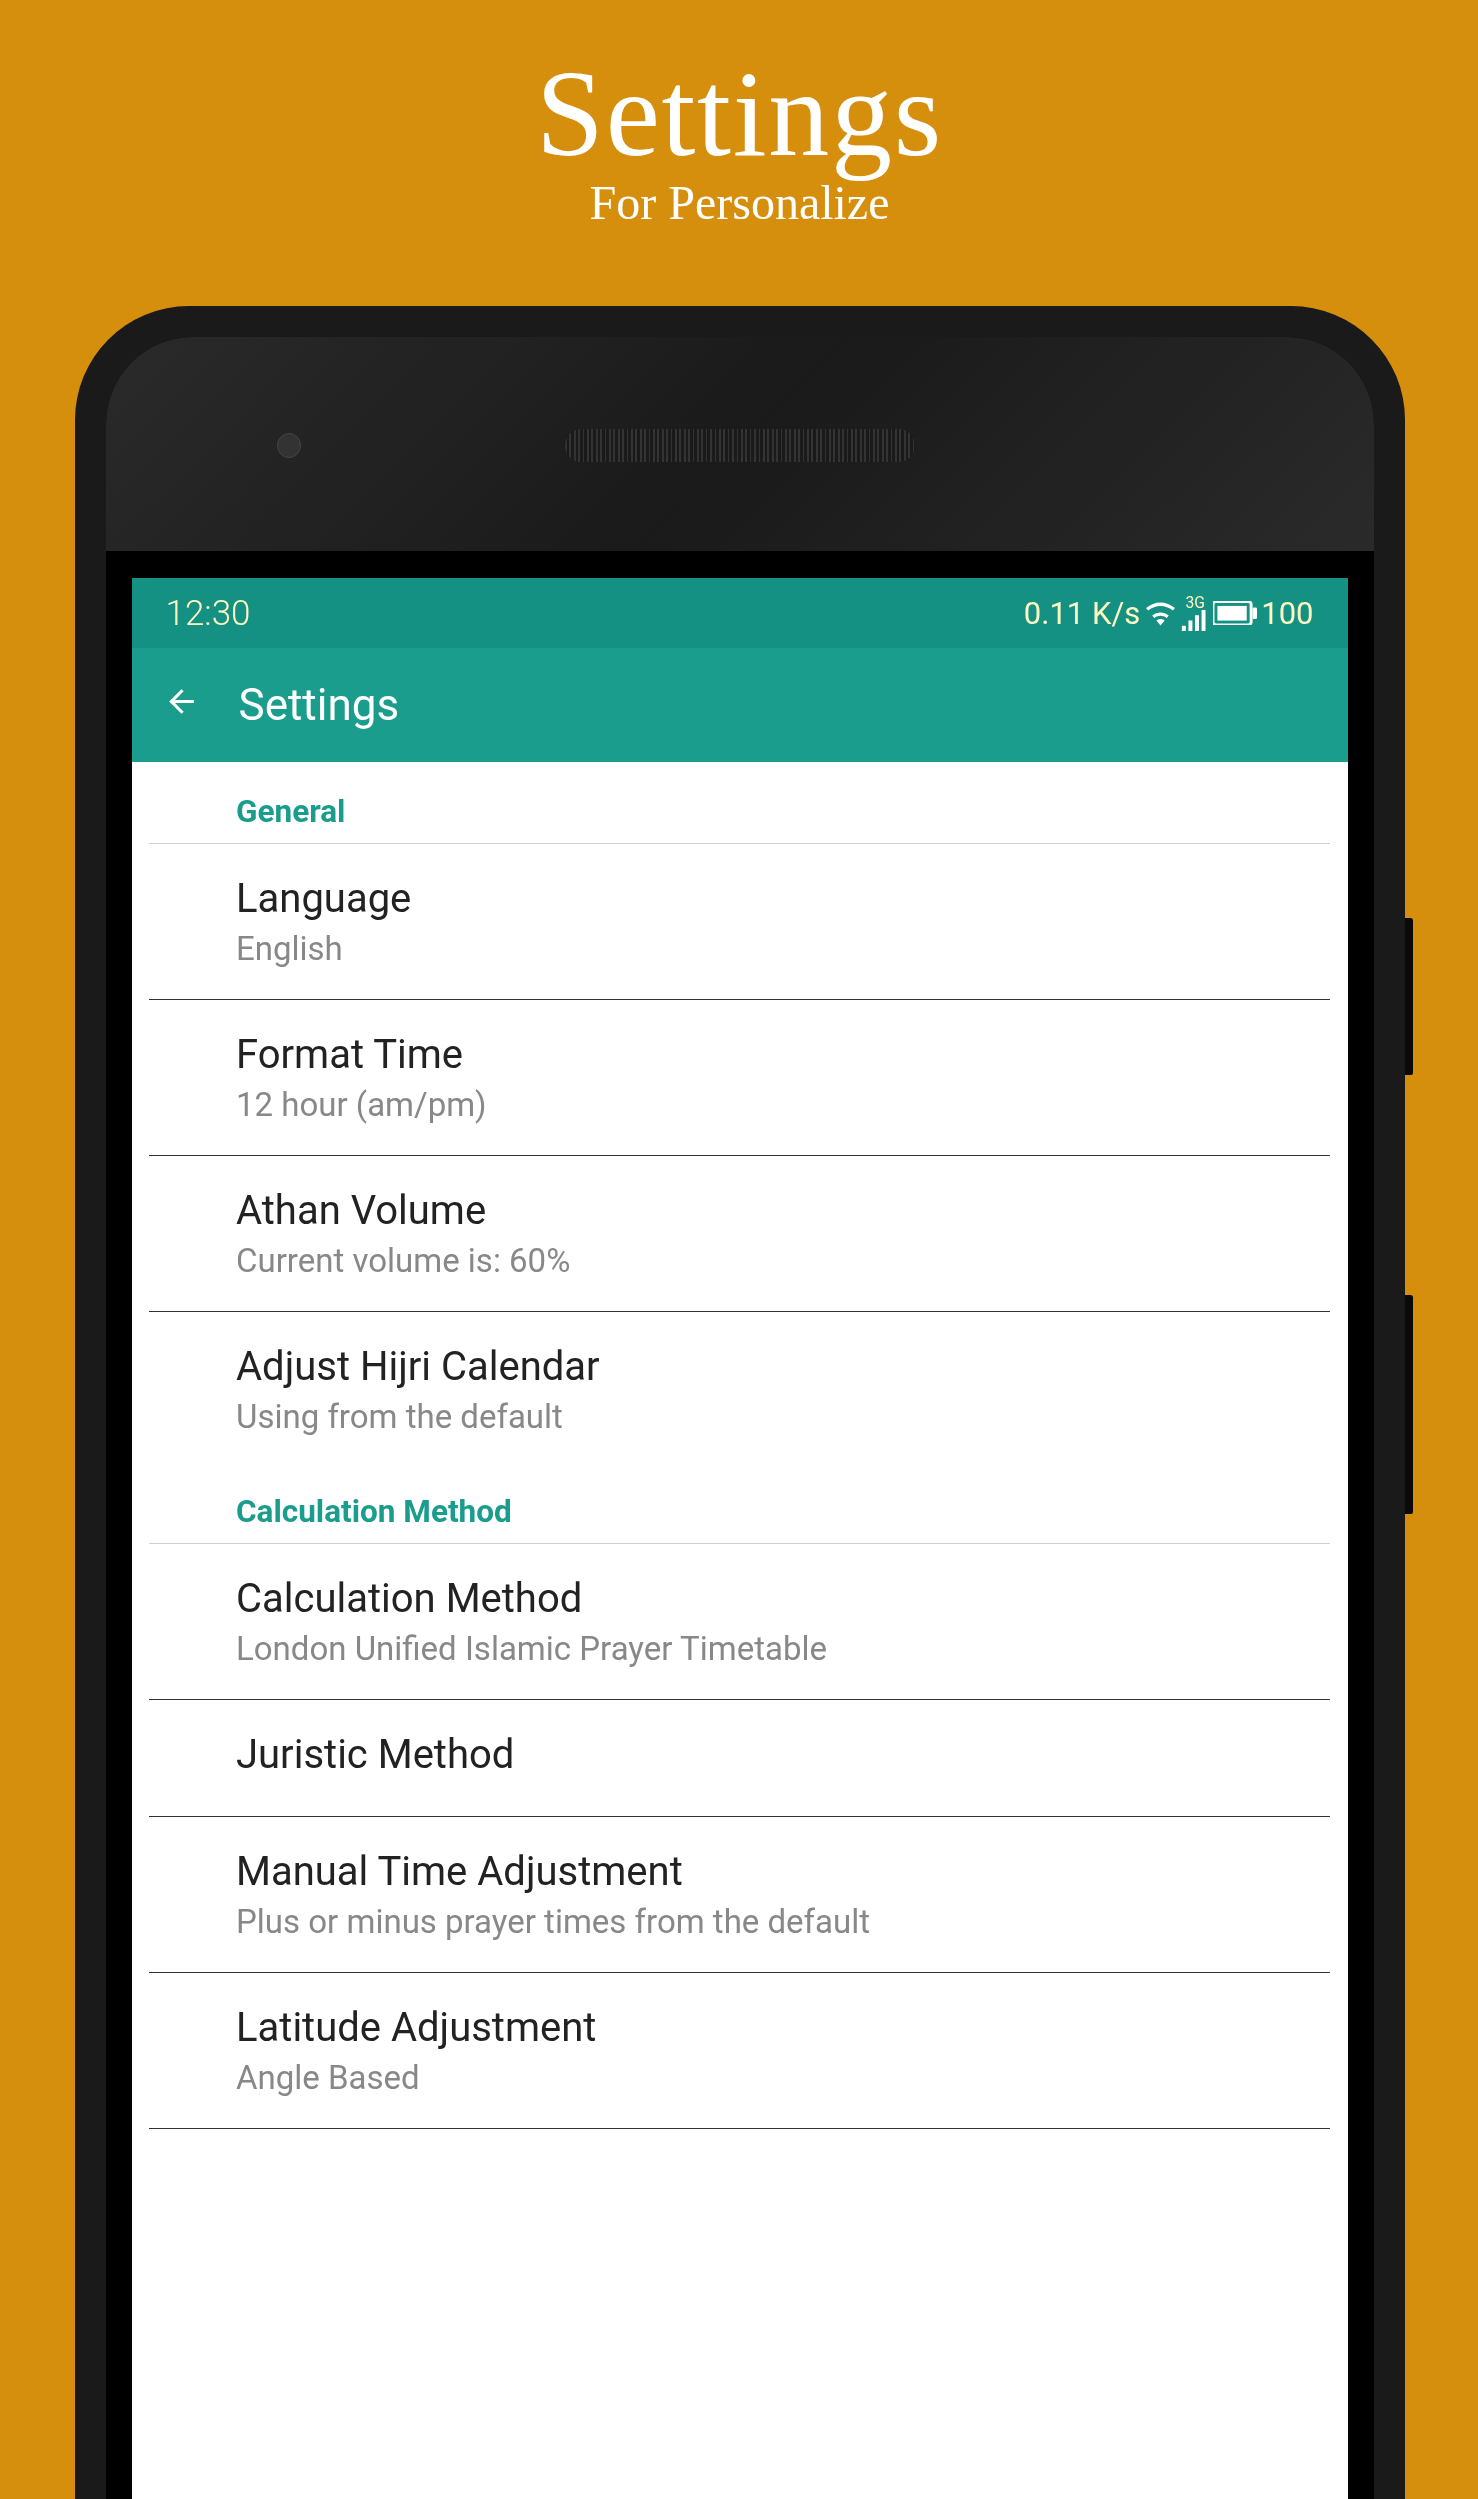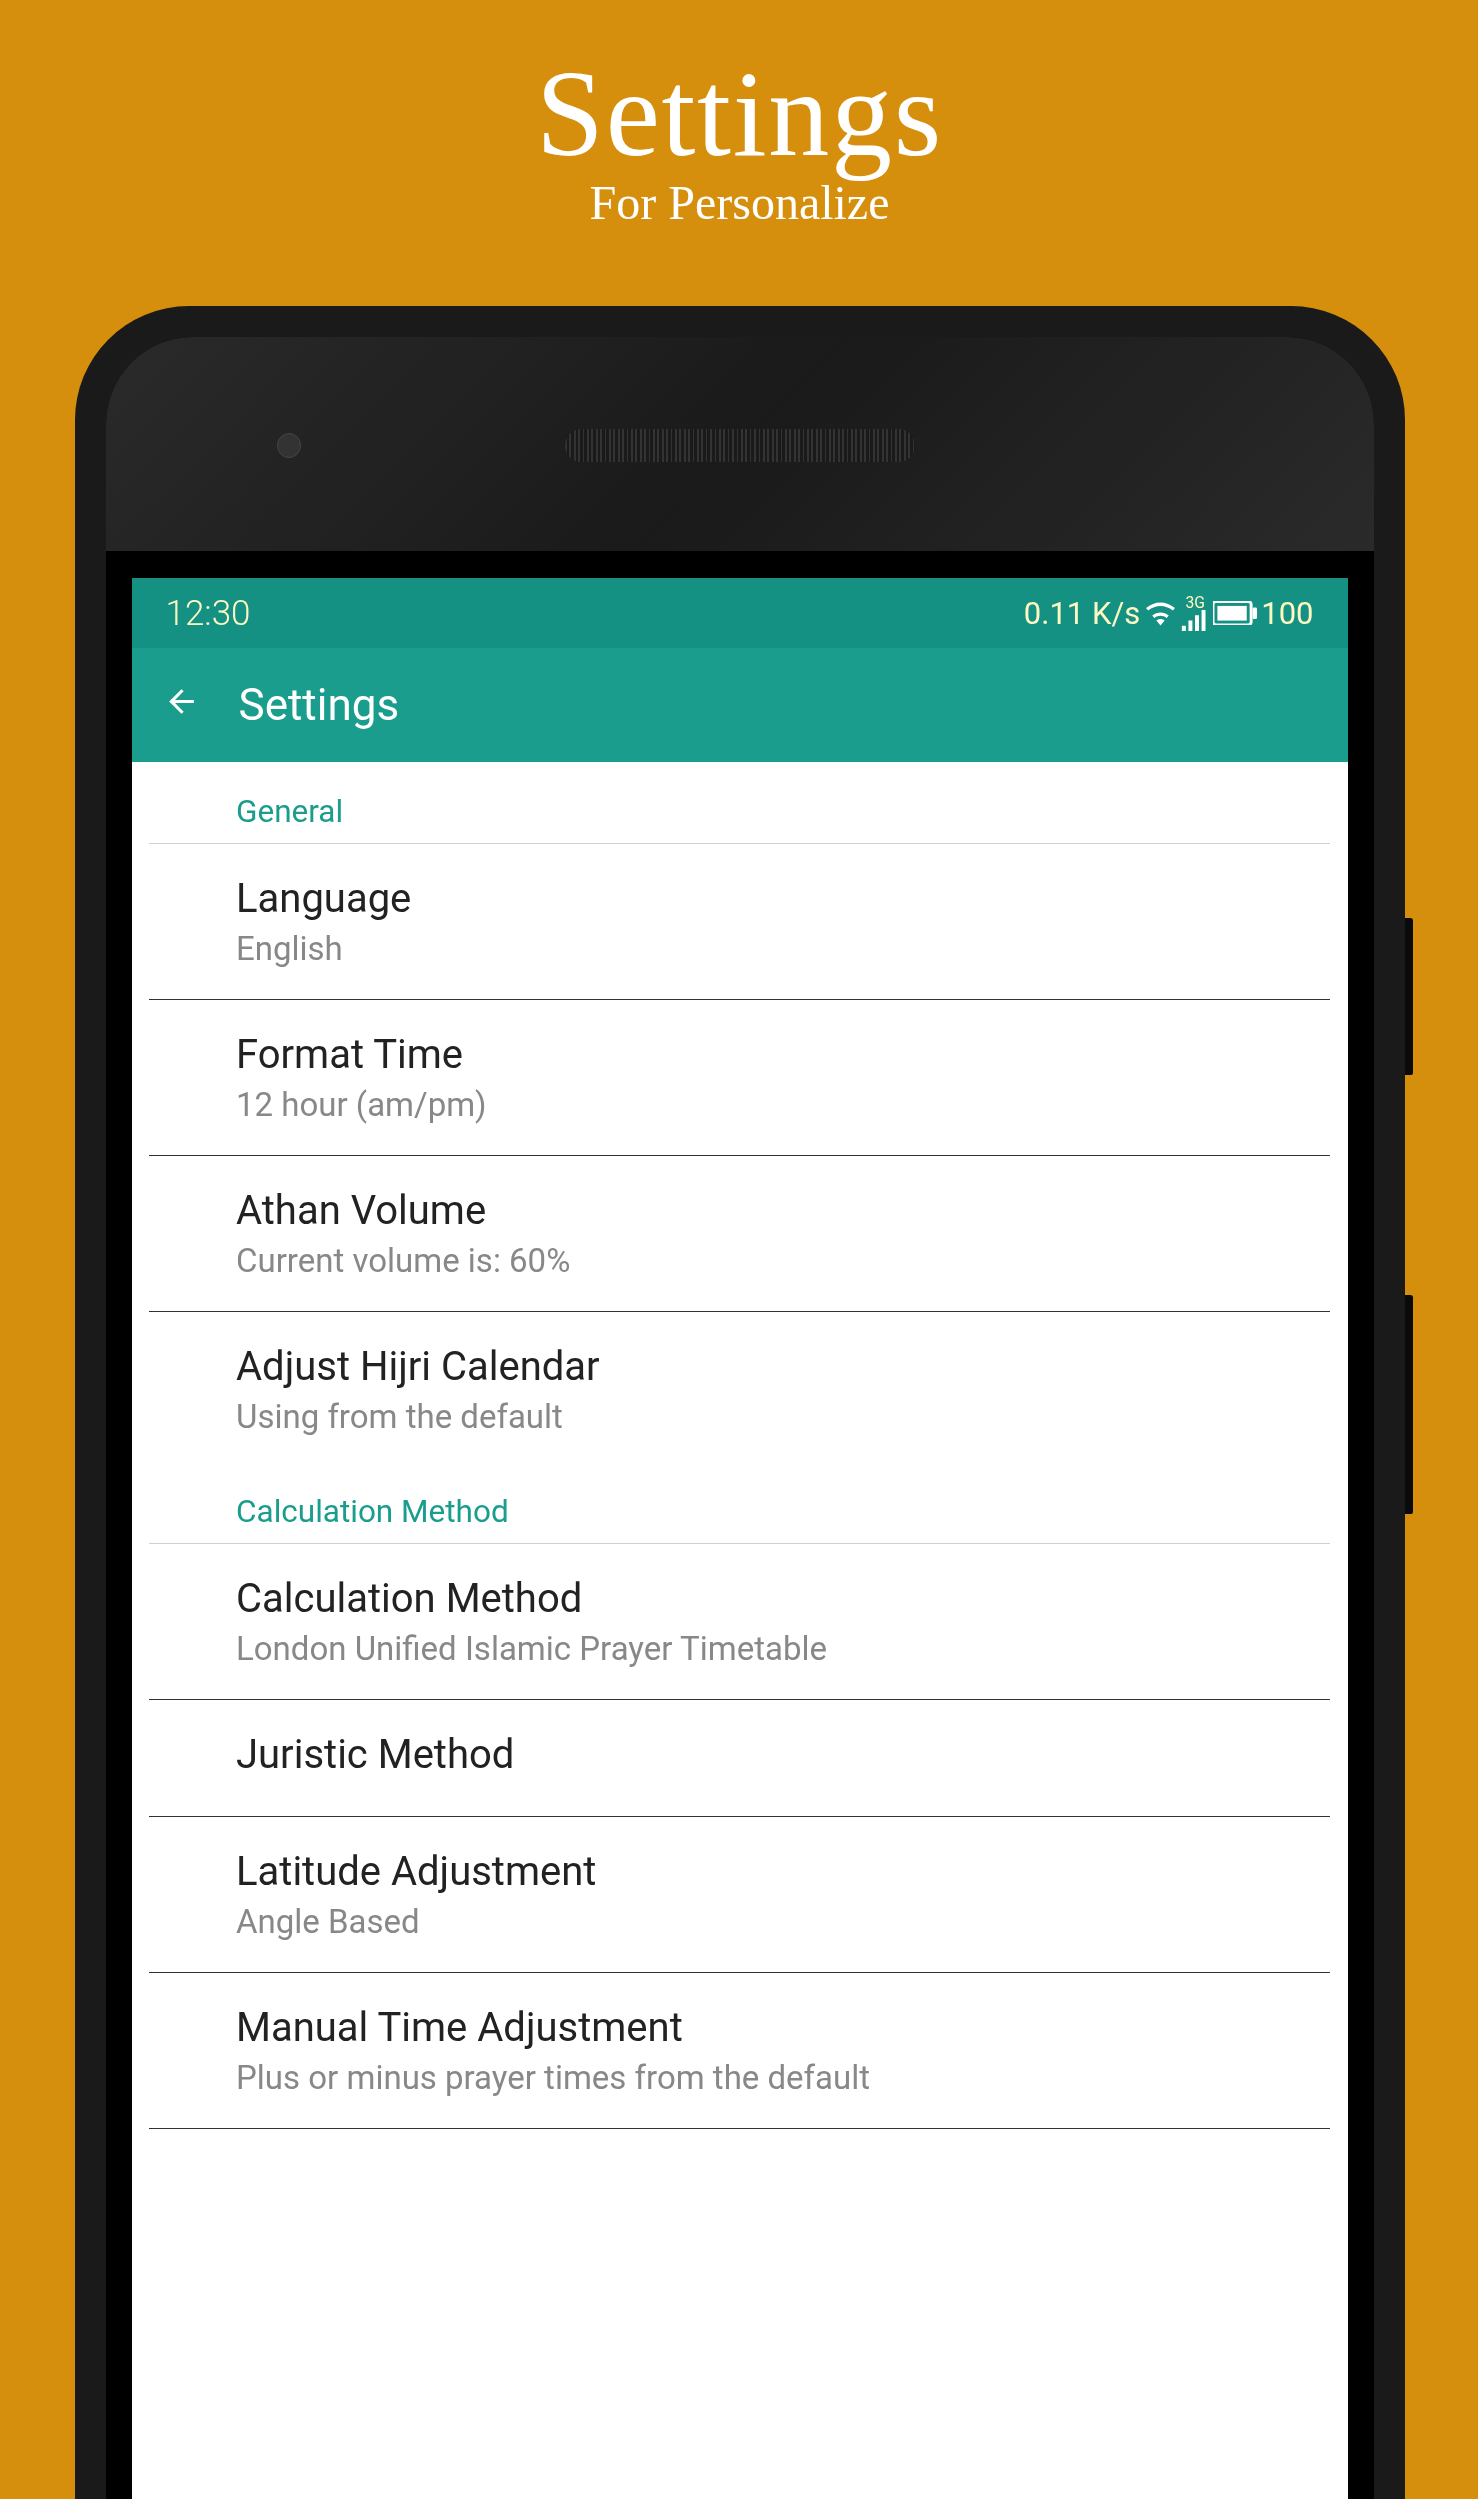--- a/index.html
+++ b/index.html
@@ -146,21 +146,21 @@
     
     .settings-content {
       background: white;
       padding: 0;
     }
     
     .section-header {
       padding: 26px 87px 13px 87px;
       color: #1A9D8C;
       font-size: 31.5px;
-      font-weight: 400;
+      font-weight: 700;
       border-bottom: 0.9px solid #d0d0d0;
       margin: 0 17.5px;
     }
     
     .section-header.first {
       padding-top: 31px;
     }
     
     .setting-item {
       padding: 31px 87px 31px 87px;
@@ -292,27 +292,27 @@
         <div class="setting-item">
           <div class="setting-title">Calculation Method</div>
           <div class="setting-value">London Unified Islamic Prayer Timetable</div>
         </div>
 
         <div class="setting-item">
           <div class="setting-title">Juristic Method</div>
         </div>
 
         <div class="setting-item">
+          <div class="setting-title">Manual Time Adjustment</div>
+          <div class="setting-value">Plus or minus prayer times from the default</div>
+        </div>
+
+        <div class="setting-item">
           <div class="setting-title">Latitude Adjustment</div>
           <div class="setting-value">Angle Based</div>
-        </div>
-
-        <div class="setting-item">
-          <div class="setting-title">Manual Time Adjustment</div>
-          <div class="setting-value">Plus or minus prayer times from the default</div>
         </div>
 
       </div>
 
     </div>
   </div>
 </div>
 
 
 </body></html>

